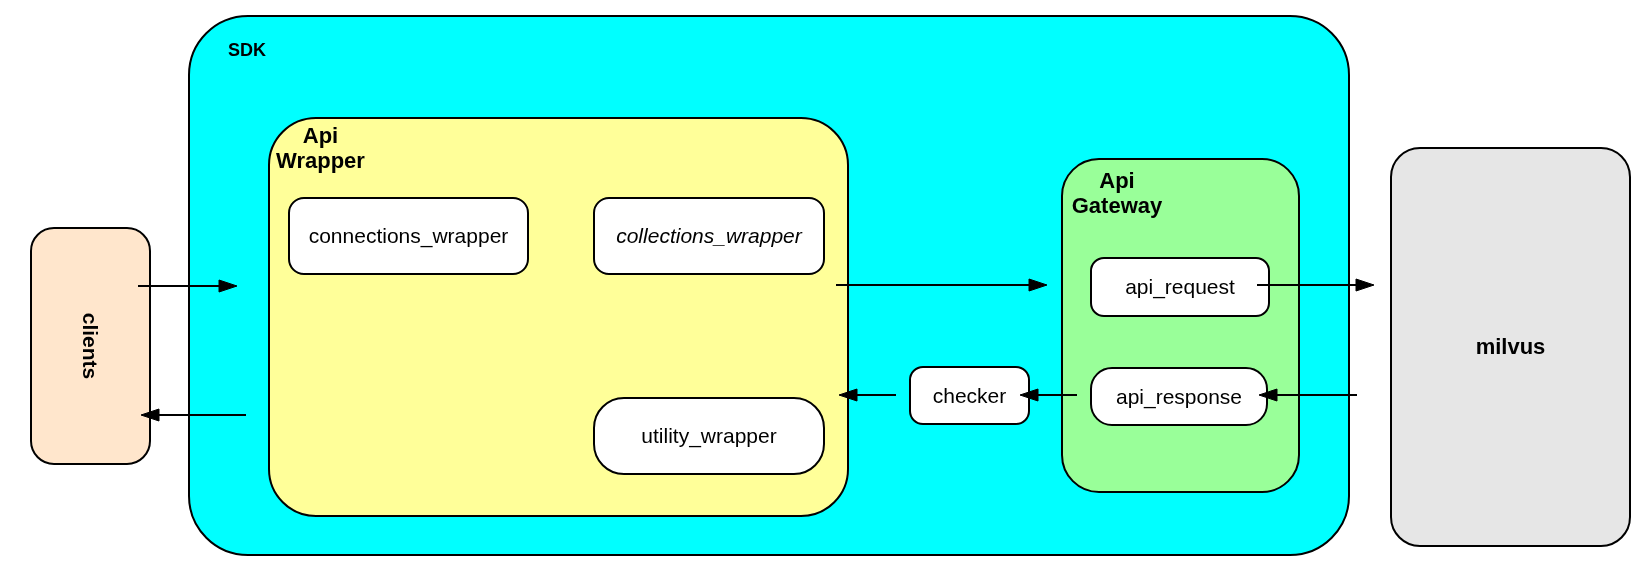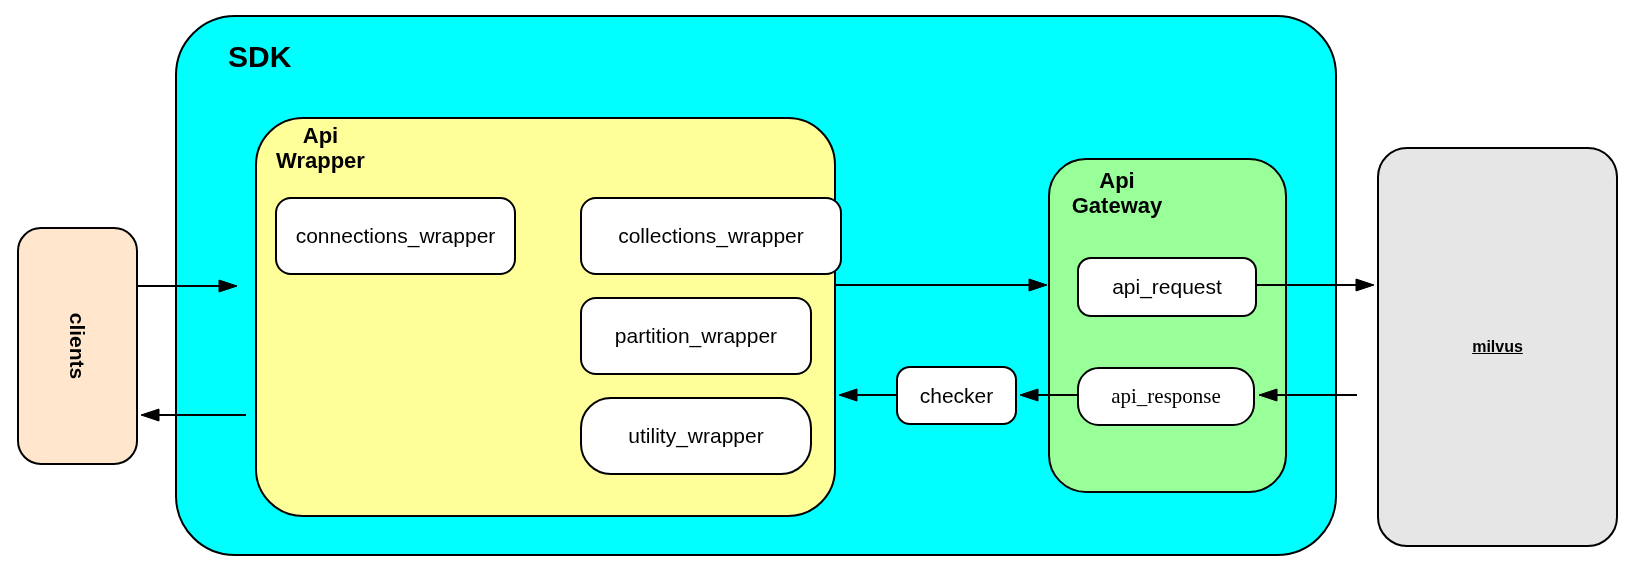--- a/index.html
+++ b/index.html
@@ -13,20 +13,21 @@
     position: relative;
     width: 1634px;
     height: 574px;
     overflow: hidden;
     background: #ffffff;
   }
   .node {
     position: absolute;
     box-sizing: border-box;
     border: 2px solid #000000;
+    margin-left: 13px;
   }
   .container-label {
     position: absolute;
     font-weight: bold;
     white-space: pre-line;
     line-height: 1.15;
   }
   .leaf {
     background: #ffffff;
     border-radius: 16px;
@@ -35,21 +36,21 @@
     justify-content: center;
     font-size: 21px;
   }
   #sdk {
     left: 175px; top: 15px; width: 1162px; height: 541px;
     background: #00FFFF;
     border-radius: 60px;
   }
   #sdk-label {
     left: 228px; top: 40px;
-    font-size: 30px;
+    font-size: 18px;
   }
   #clients {
     left: 17px; top: 227px; width: 121px; height: 238px;
     background: #FFE6CC;
     border-radius: 24px;
     display: flex; align-items: center; justify-content: center;
   }
   #clients .vtext {
     transform: rotate(90deg);
     font-weight: bold;
@@ -61,46 +62,45 @@
     background: #FFFF99;
     border-radius: 48px;
   }
   #api-wrapper-label {
     left: 263px; top: 123px; width: 115px;
     text-align: center;
     font-size: 22px;
   }
   .wrapper-box { position: absolute; height: 78px; }
   #wb-connections { left: 275px; top: 197px; width: 241px; }
-  #wb-collections { left: 580px; top: 197px; width: 262px; }
+  #wb-collections { left: 580px; top: 197px; width: 232px; font-style: italic; }
   #wb-schema      { left: 275px; top: 297px; width: 241px; }
   #wb-partition   { left: 580px; top: 297px; width: 232px; }
   #wb-index       { left: 275px; top: 397px; width: 241px; }
   #wb-utility     { left: 580px; top: 397px; width: 232px; border-radius: 31px; }
   #api-gateway {
     left: 1048px; top: 158px; width: 239px; height: 335px;
     background: #99FF99;
     border-radius: 38px;
   }
   #api-gateway-label {
     left: 1057px; top: 168px; width: 120px;
     text-align: center;
     font-size: 22px;
   }
   #api-request  { left: 1077px; top: 257px; width: 180px; height: 60px; border-radius: 14px; }
-  #api-response { left: 1077px; top: 367px; width: 178px; height: 59px; border-radius: 22px; font-family: Liberation Serif, serif; }
+  #api-response { left: 1077px; top: 367px; width: 178px; height: 59px; border-radius: 22px; }
   #checker      { left: 896px;  top: 366px; width: 121px; height: 59px; border-radius: 14px; }
   #milvus {
     left: 1377px; top: 147px; width: 241px; height: 400px;
     background: #E6E6E6;
     border-radius: 30px;
     display: flex; align-items: center; justify-content: center;
     font-weight: bold;
-    font-size: 16px;
-    text-decoration: underline;
+    font-size: 22px;
   }
   #arrow-layer {
     position: absolute;
     left: 0; top: 0;
     width: 1634px; height: 574px;
     pointer-events: none;
   }
   #arrow-layer line { stroke: #000000; stroke-width: 2px; }
   #arrow-layer polygon { fill: #000000; stroke: #000000; }
 </style>
@@ -115,21 +115,20 @@
   <div id="clients" class="node">
     <span class="vtext">clients</span>
   </div>
 
   <div id="api-wrapper" class="node"></div>
   <div id="api-wrapper-label" class="container-label">Api
 Wrapper</div>
 
   <div id="wb-connections" class="node leaf wrapper-box">connections_wrapper</div>
   <div id="wb-collections" class="node leaf wrapper-box">collections_wrapper</div>
-  <div id="wb-partition" class="node leaf wrapper-box">partition_wrapper</div>
   <div id="wb-utility" class="node leaf wrapper-box">utility_wrapper</div>
 
   <div id="checker" class="node leaf">checker</div>
 
   <div id="api-gateway" class="node"></div>
   <div id="api-gateway-label" class="container-label">Api
 Gateway</div>
 
   <div id="api-request" class="node leaf">api_request</div>
   <div id="api-response" class="node leaf">api_response</div>

